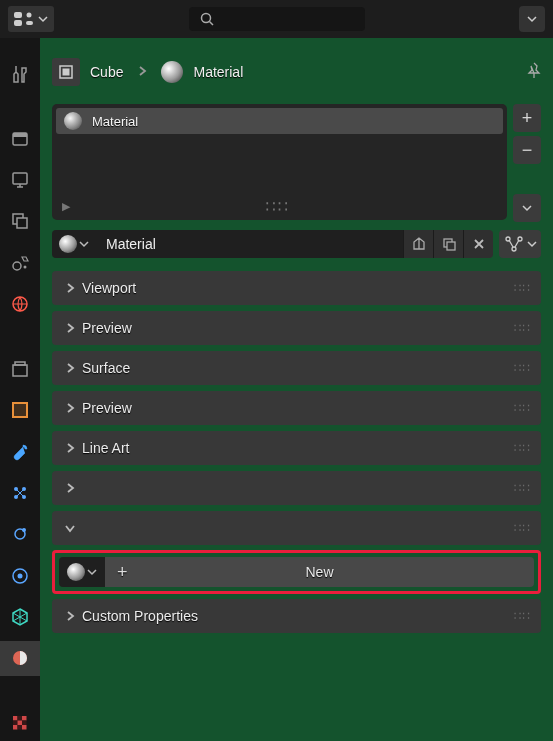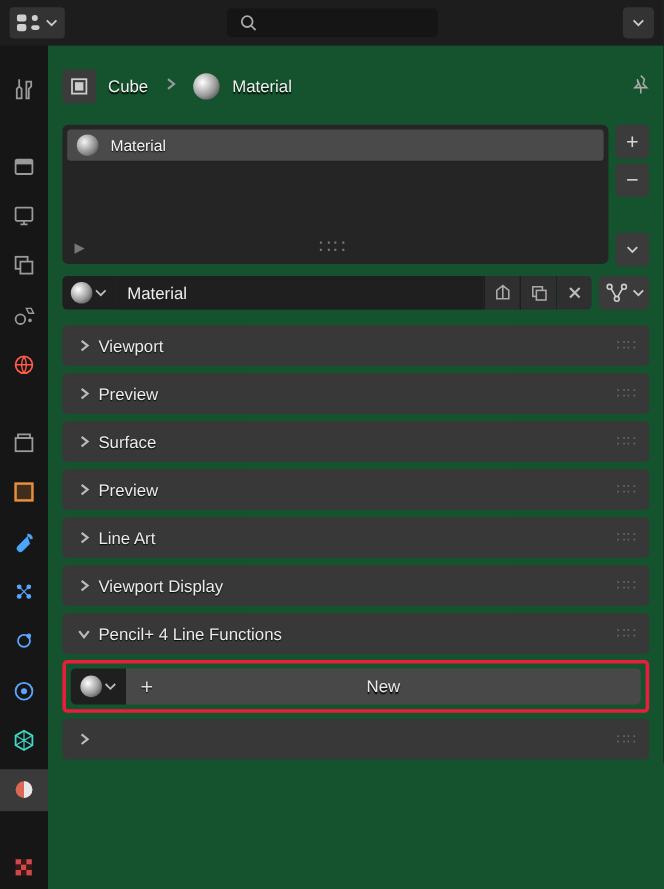--- a/index.html
+++ b/index.html
@@ -455,30 +455,28 @@
         </span>
       <span class="panel-title">Line Art</span>
       <span class="panel-grip">∷∷</span>
     </div>
     <div class="panel">
       <span class="panel-chevron">
           <svg width="10" height="12" viewBox="0 0 10 12">
             <path d="M3 2 L8 6 L3 10" stroke="#bbb" stroke-width="1.8" fill="none"></path>
           </svg>
         </span>
-      <span class="panel-title">Viewport Display</span>
       <span class="panel-grip">∷∷</span>
     </div>
     <div class="panel">
       <span class="panel-chevron">
           <svg width="12" height="10" viewBox="0 0 12 10">
             <path d="M2 3 L6 8 L10 3" stroke="#bbb" stroke-width="1.8" fill="none"></path>
           </svg>
         </span>
-      <span class="panel-title">Pencil+ 4 Line Functions</span>
       <span class="panel-grip">∷∷</span>
     </div>
 
     <div class="new-row">
       <div class="new-icon">
         <div class="mat-sphere-sm"></div>
         <svg class="chev-down-svg" viewBox="0 0 10 10">
             <path d="M1 3 L5 7 L9 3" stroke="#bbb" stroke-width="1.5" fill="none"></path>
           </svg>
       </div>
@@ -487,17 +485,18 @@
         <span>New</span>
       </div>
     </div>
 
     <div class="panel">
       <span class="panel-chevron">
           <svg width="10" height="12" viewBox="0 0 10 12">
             <path d="M3 2 L8 6 L3 10" stroke="#bbb" stroke-width="1.8" fill="none"></path>
           </svg>
         </span>
+      <span class="panel-title">Custom Properties</span>
       <span class="panel-grip">∷∷</span>
     </div>
 
   </div>
 </div>
 
 </body></html>

